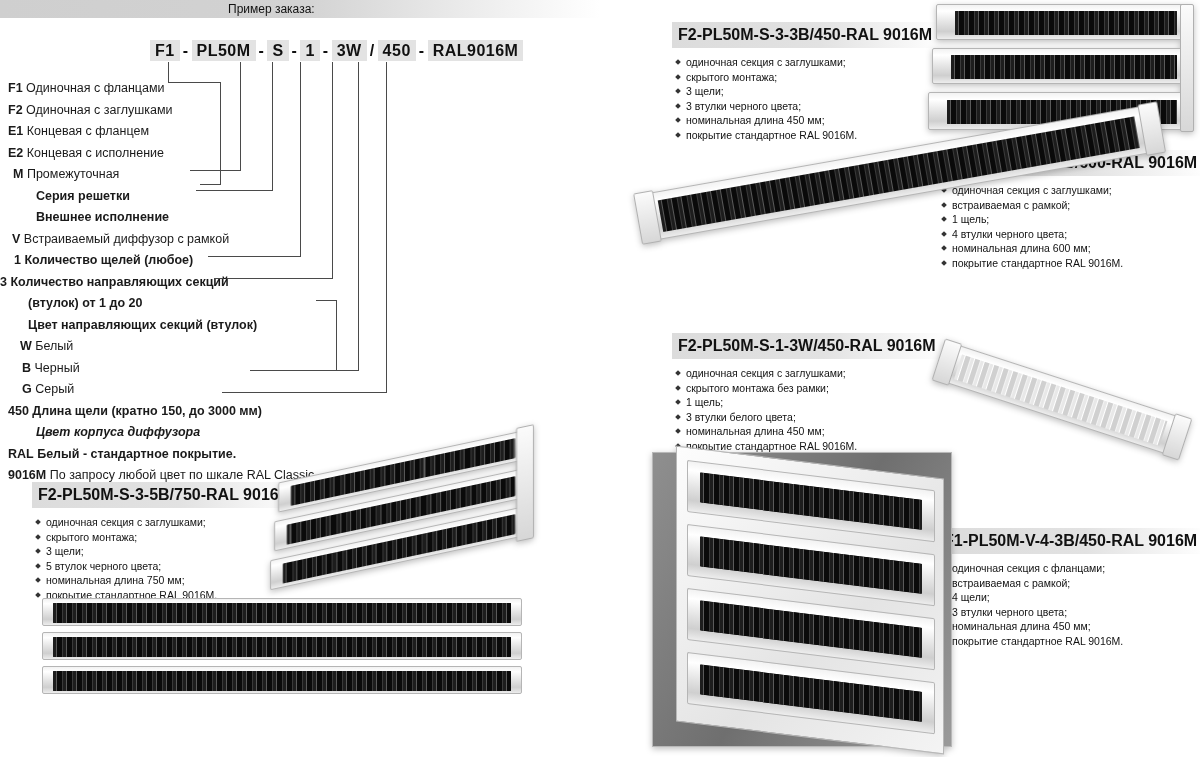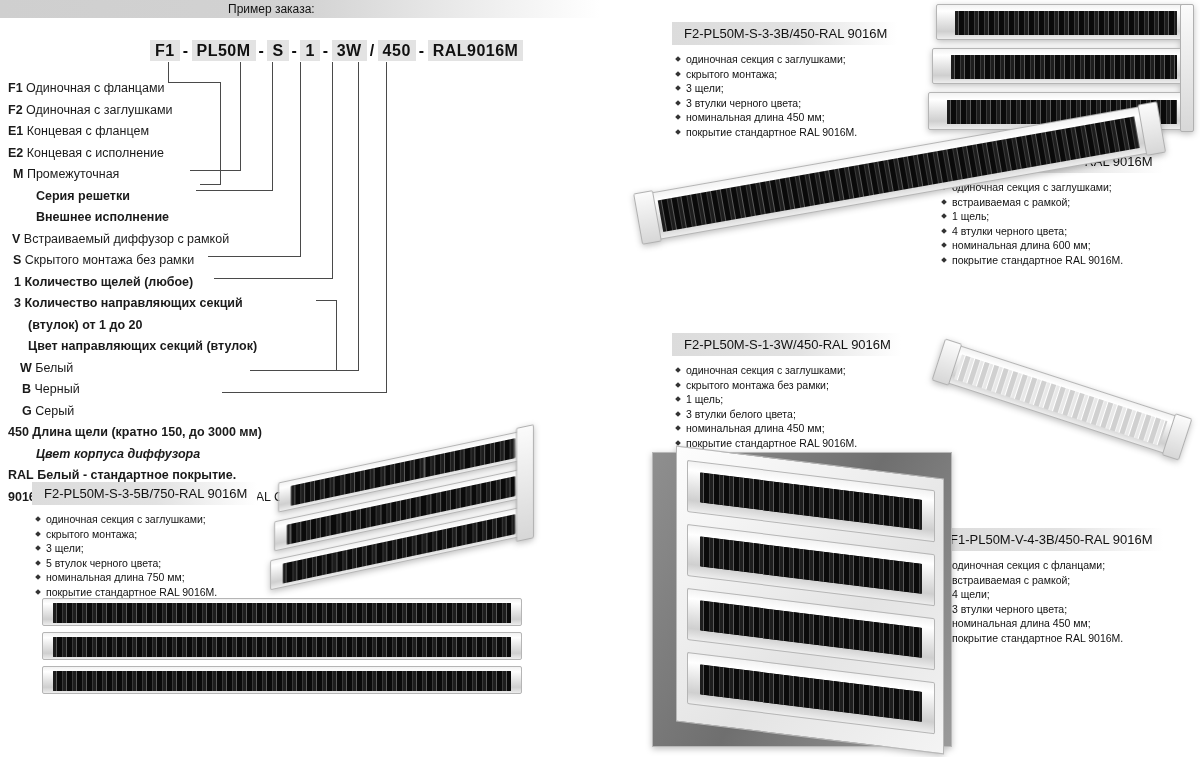--- a/index.html
+++ b/index.html
@@ -40,23 +40,23 @@
   .legend .row{white-space:nowrap;}
   .legend b{font-weight:bold;}
   .legend .ind3{padding-left:18px;}
   .legend .ind0{padding-left:8px;}
   
   .brk{position:absolute;border-color:#4a4a4a;}
   
   .callout{position:absolute;}
   .callout .cap{
     display:inline-block;
-    font-size:13px;font-weight:normal;color:#111;
+    font-size:16px;font-weight:bold;color:#111;
     background:linear-gradient(to right,#dcdcdc 0%,#e2e2e2 55%,#f7f7f7 88%,#ffffff 100%);
-    padding:4px 10px 4px 12px;
+    padding:4px 10px 4px 6px;
     white-space:nowrap;
   }
   .callout ul{
     margin:7px 0 0 0;padding:0;list-style:none;
     font-size:10.5px;line-height:14.5px;color:#111;
   }
   .callout ul li{position:relative;padding-left:14px;white-space:nowrap;}
   .callout ul li:before{
     content:"";position:absolute;left:4px;top:5px;
     width:4px;height:4px;background:#333;
@@ -146,23 +146,22 @@
 
 <div class="legend">
   <div class="row ind0"><b>F1</b> <span>Одиночная с фланцами</span></div>
   <div class="row ind0"><b>F2</b> <span>Одиночная с заглушками</span></div>
   <div class="row ind0"><b>E1</b> <span>Концевая с фланцем</span></div>
   <div class="row ind0"><b>E2</b> <span>Концевая с исполнение</span></div>
   <div class="row ind0" style="padding-left:13px;"><b>M</b> <span>Промежуточная</span></div>
   <div class="row" style="padding-left:36px;"><b>Серия решетки</b></div>
   <div class="row" style="padding-left:36px;"><b>Внешнее исполнение</b></div>
   <div class="row" style="padding-left:12px;"><b>V</b> <span>Встраиваемый диффузор с рамкой</span></div>
-  <div class="row" style="padding-left:13px;"><b>S</b> <span>Скрытого монтажа без рамки</span></div>
   <div class="row" style="padding-left:14px;"><b>1</b> <b>Количество щелей (любое)</b></div>
-  <div class="row" style="padding-left:14px;"><b>3</b> <b>Количество направляющих секций</b></div>
+  <div class="row" style=""><b>3</b> <b>Количество направляющих секций</b></div>
   <div class="row" style="padding-left:28px;"><b>(втулок) от 1 до 20</b></div>
   <div class="row" style="padding-left:28px;"><b>Цвет направляющих секций (втулок)</b></div>
   <div class="row" style="padding-left:20px;"><b>W</b> <span>Белый</span></div>
   <div class="row" style="padding-left:22px;"><b>B</b> <span>Черный</span></div>
   <div class="row" style="padding-left:22px;"><b>G</b> <span>Серый</span></div>
   <div class="row ind0"><b>450</b> <b>Длина щели (кратно 150, до 3000 мм)</b></div>
   <div class="row" style="padding-left:36px;font-style:italic;"><b>Цвет корпуса диффузора</b></div>
   <div class="row ind0"><b>RAL</b> <b>Белый - стандартное покрытие.</b></div>
   <div class="row ind0"><b>9016M</b> <span>По запросу любой цвет по шкале RAL Classic</span></div>
 </div>

